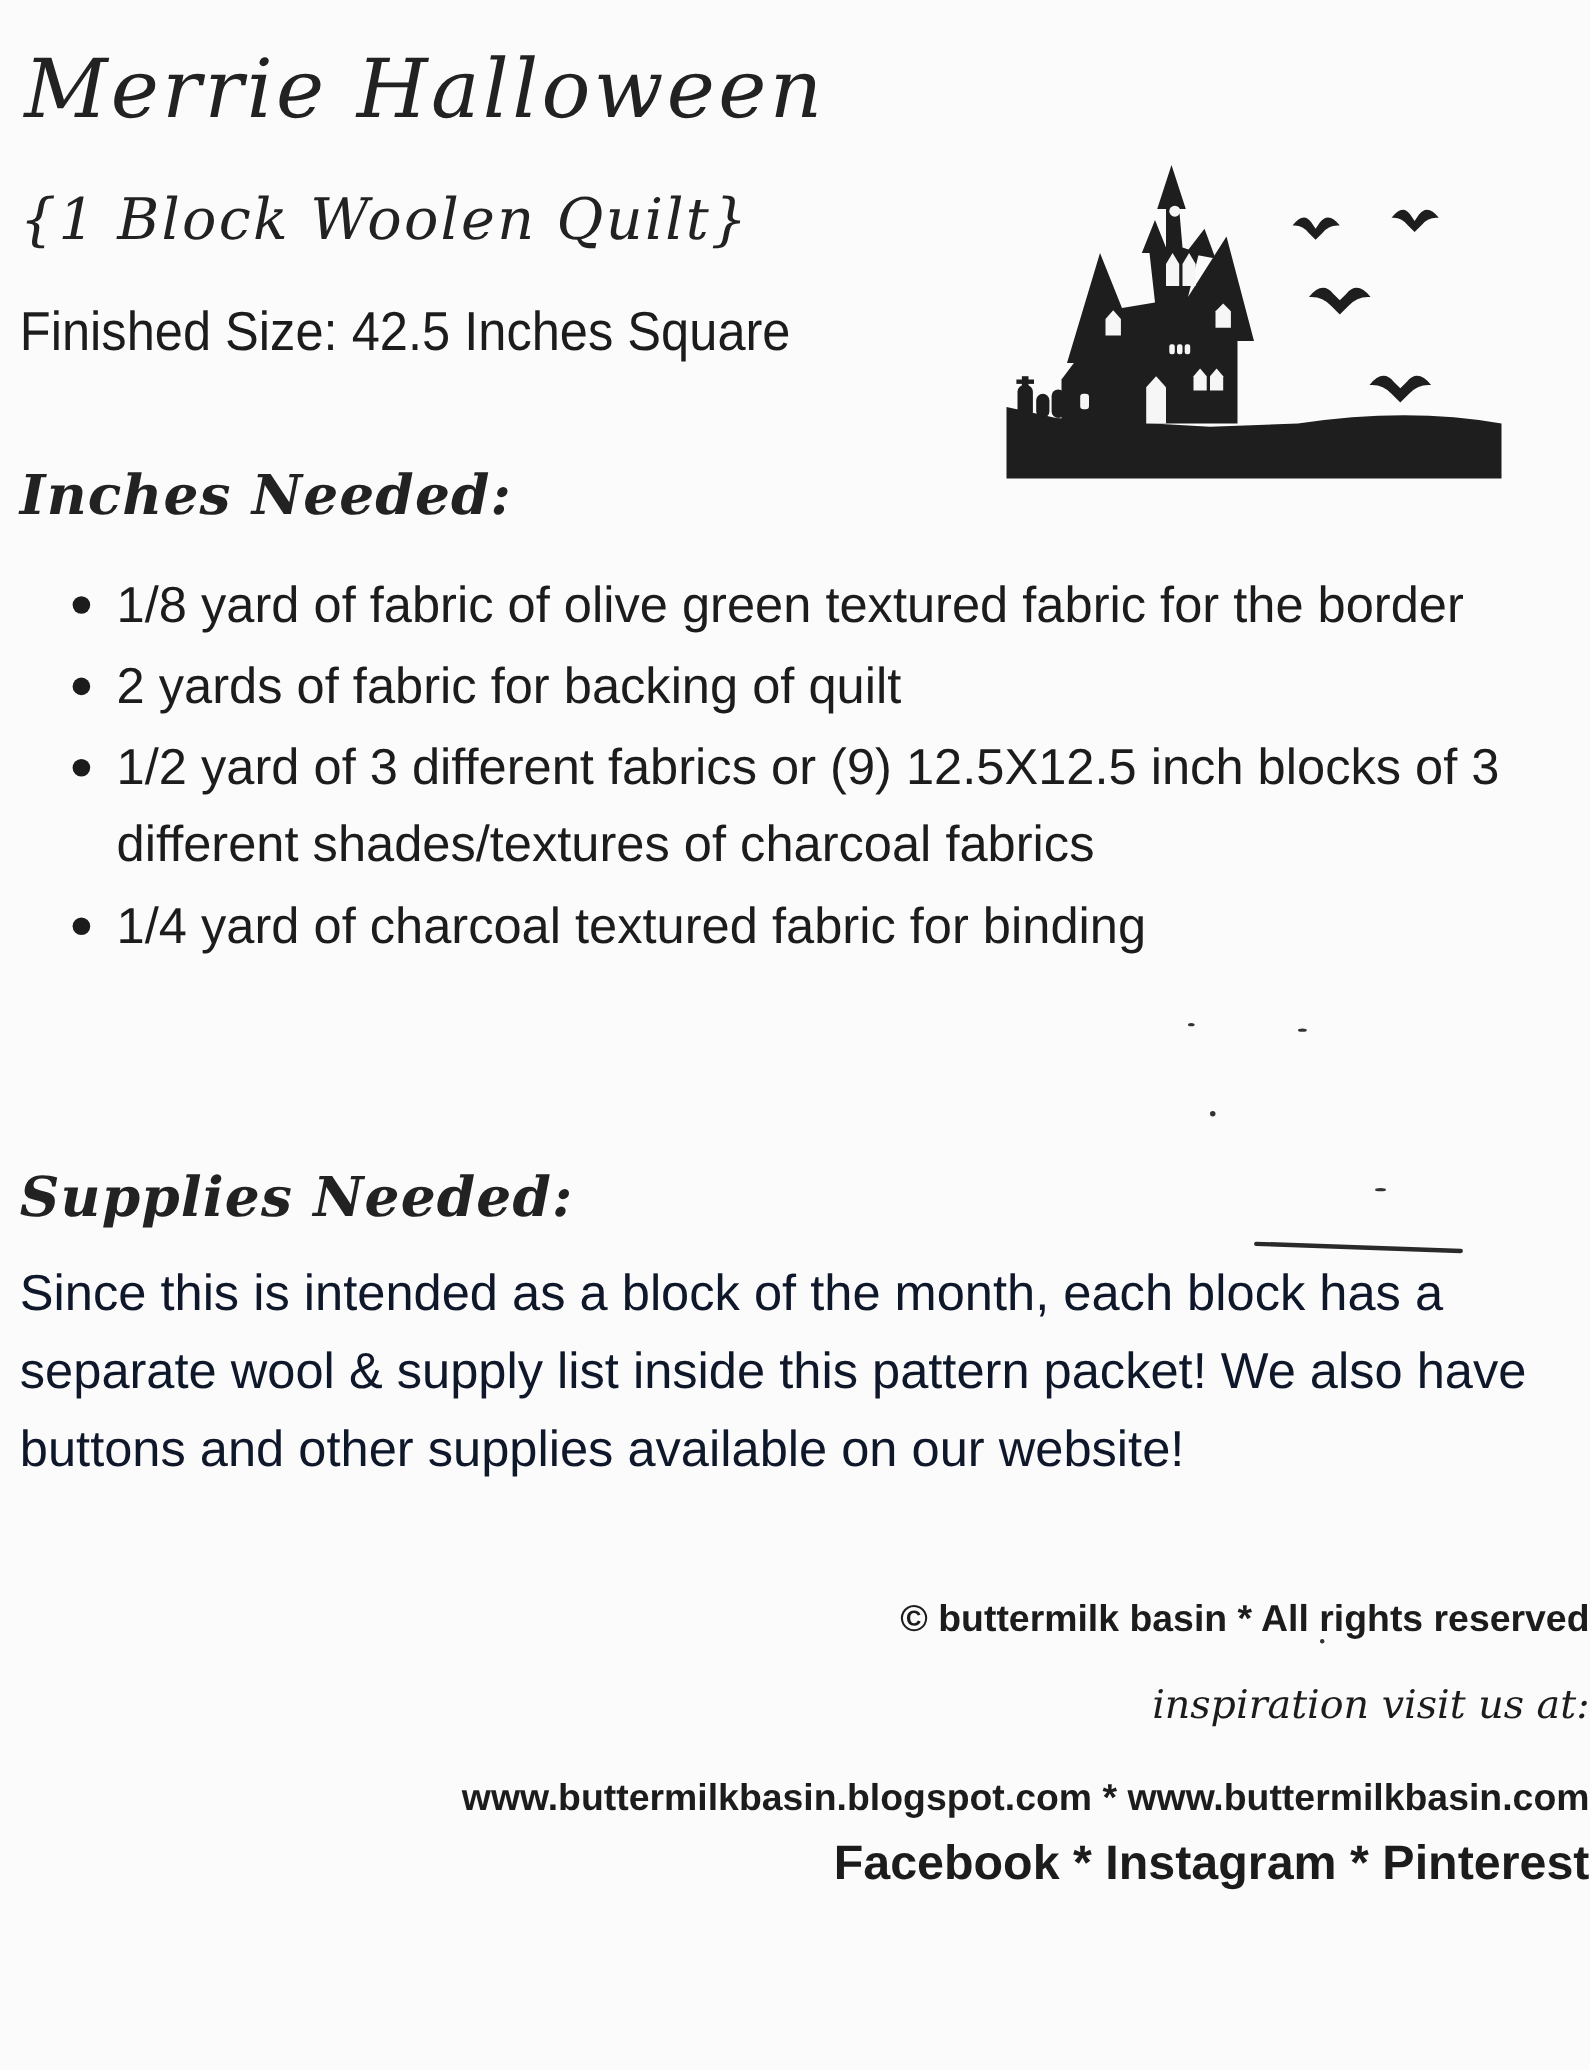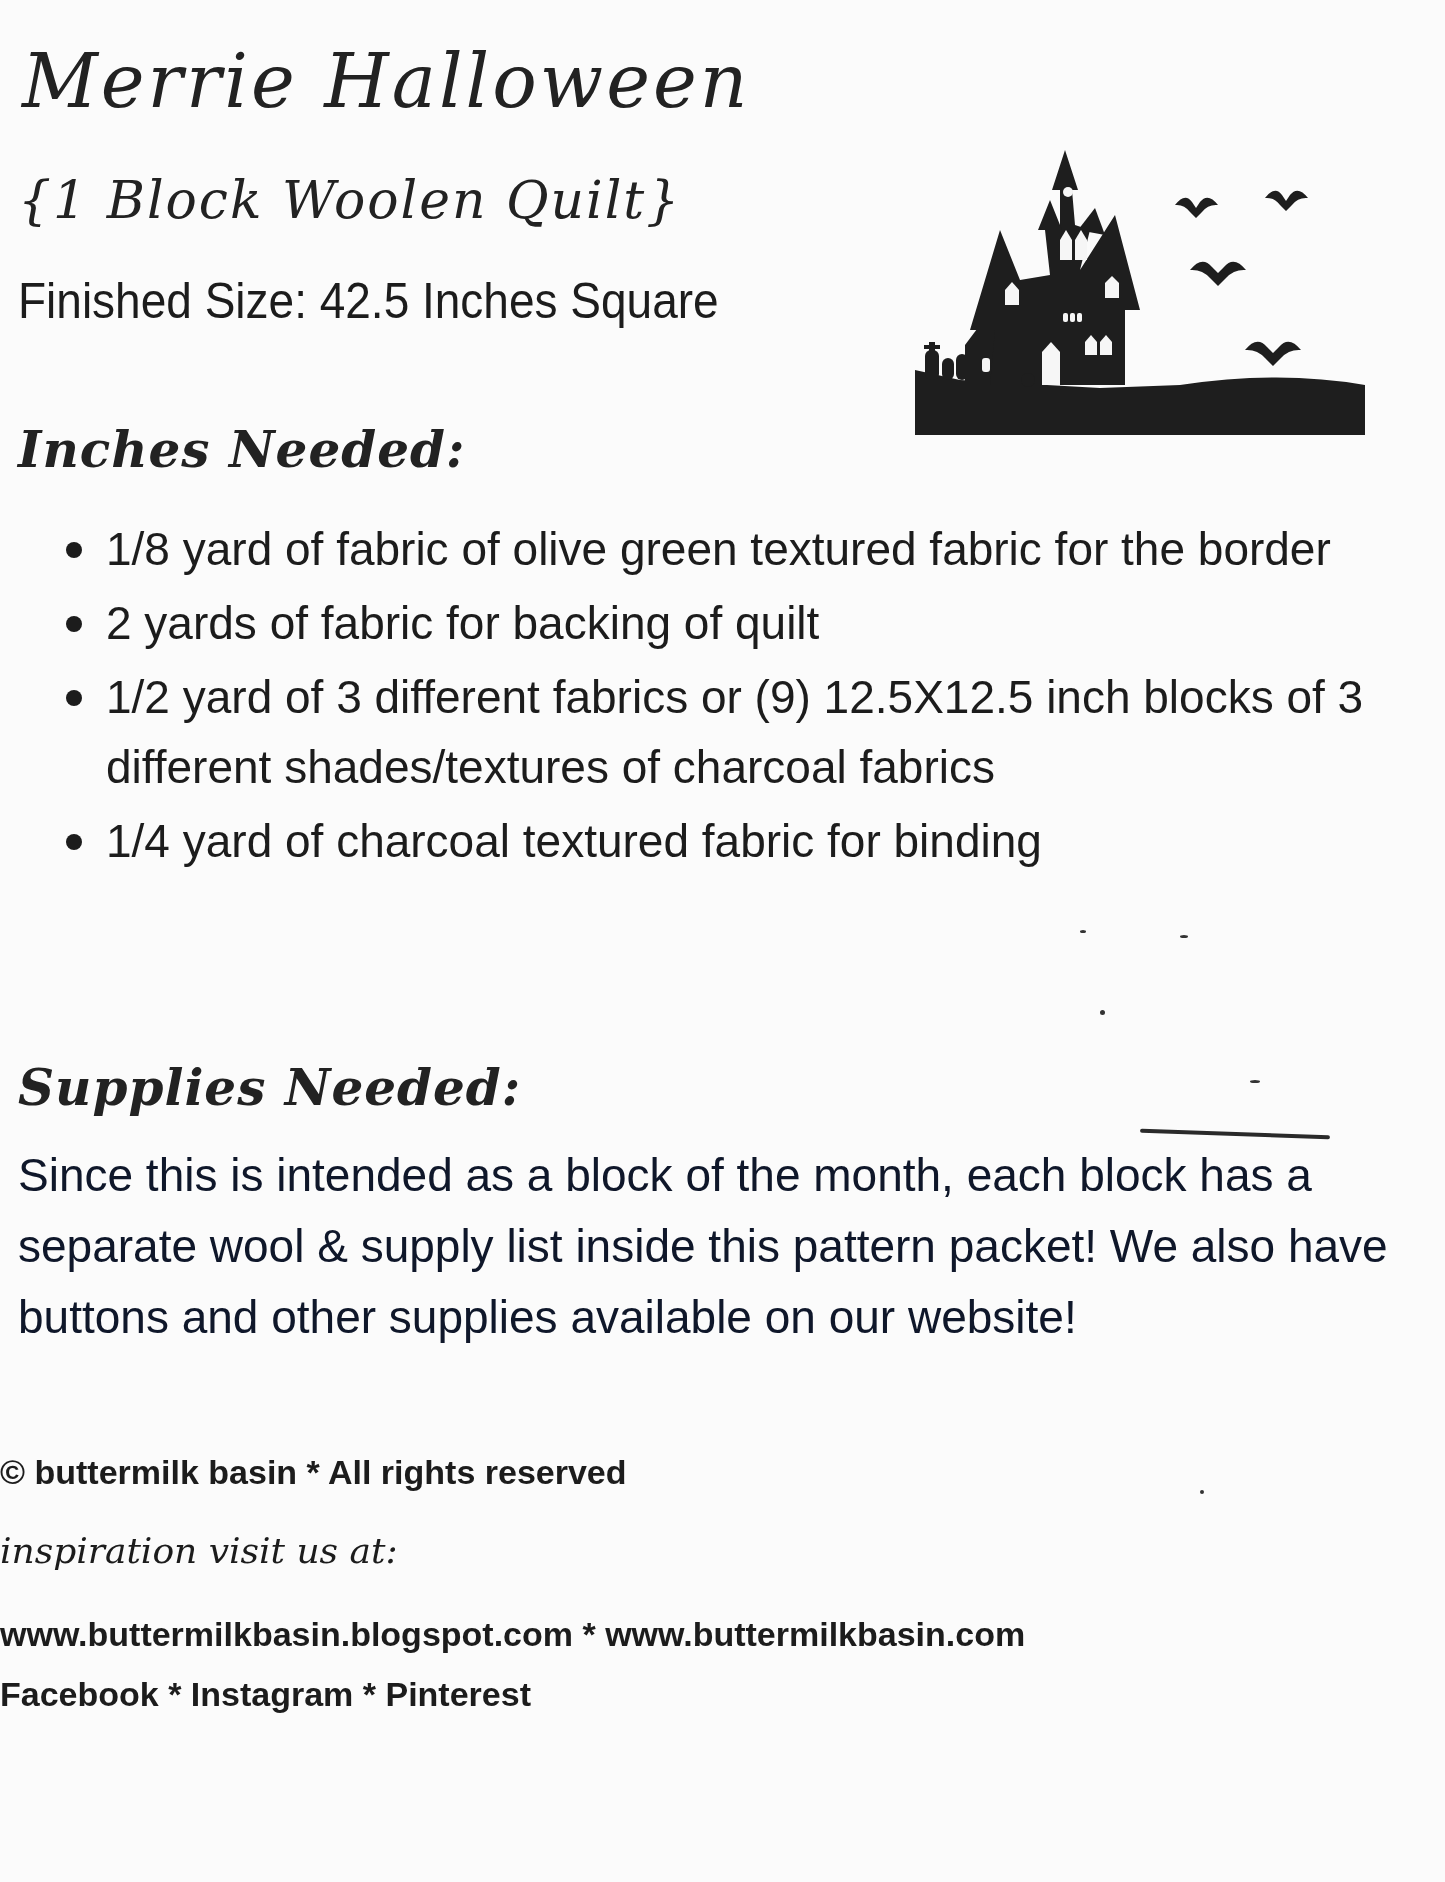--- a/index.html
+++ b/index.html
@@ -103,41 +103,41 @@
       font-size: 46px;
       line-height: 71px;
       color: #0f172a;
       margin: 0;
     }
     .footer {
       position: absolute;
       left: 0;
       top: 1450px;
       width: 1445px;
-      text-align: left;
+      text-align: right;
     }
     .footer .copyright {
       font-size: 34px;
       font-weight: bold;
       line-height: 44px;
       margin-bottom: 18px;
     }
     .footer .cta {
       font-size: 36px;
       line-height: 78px;
       color: #1c1c1c;
     }
     .footer .links {
       font-size: 34px;
       font-weight: bold;
       line-height: 60px;
       margin-top: 14px;
     }
     .footer .social {
-      font-size: 34px;
+      font-size: 44px;
       font-weight: bold;
       line-height: 60px;
     }
     .speck {
       position: absolute;
       background: #333;
       border-radius: 50%;
     }
   </style>
 </head>

